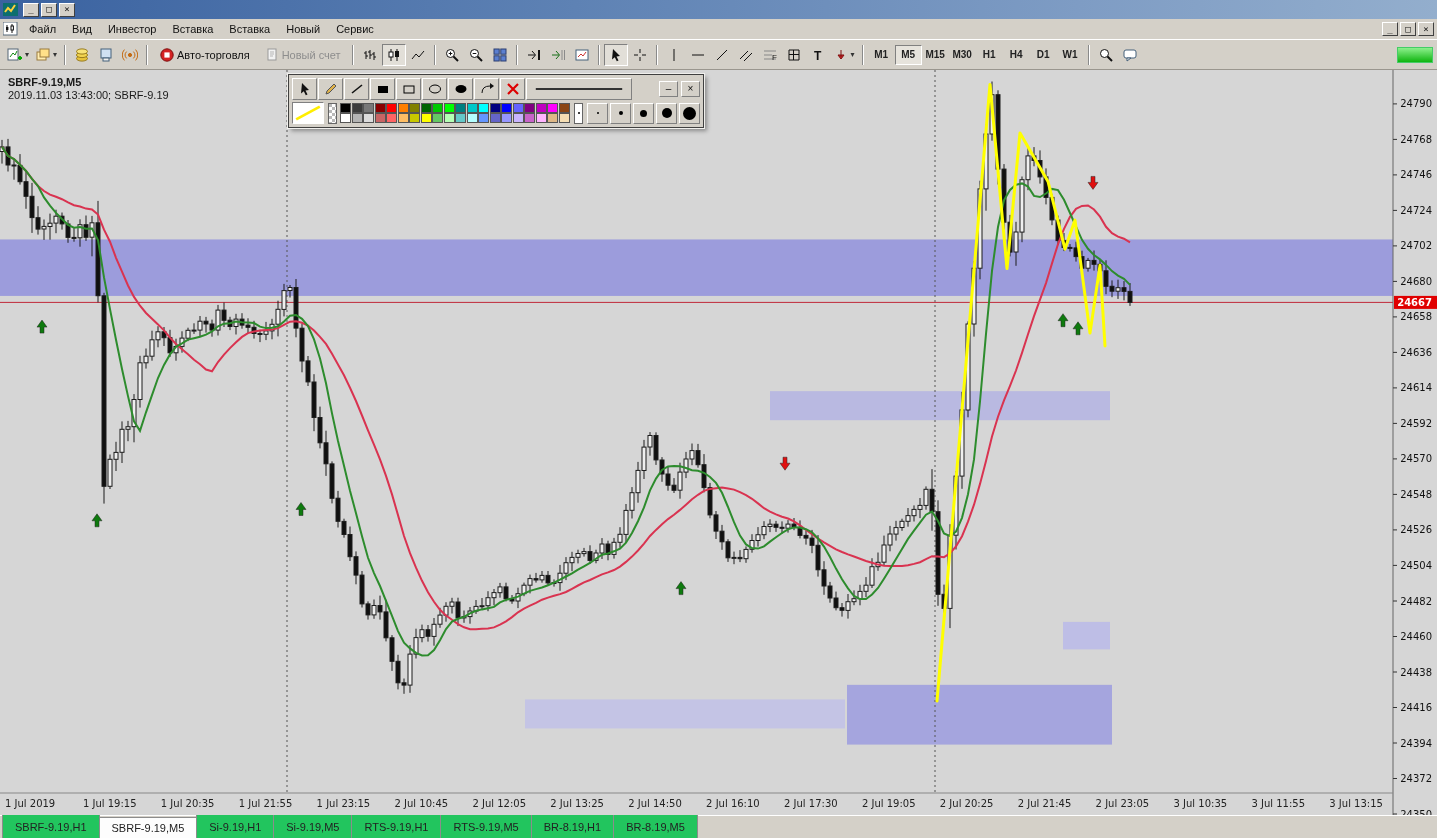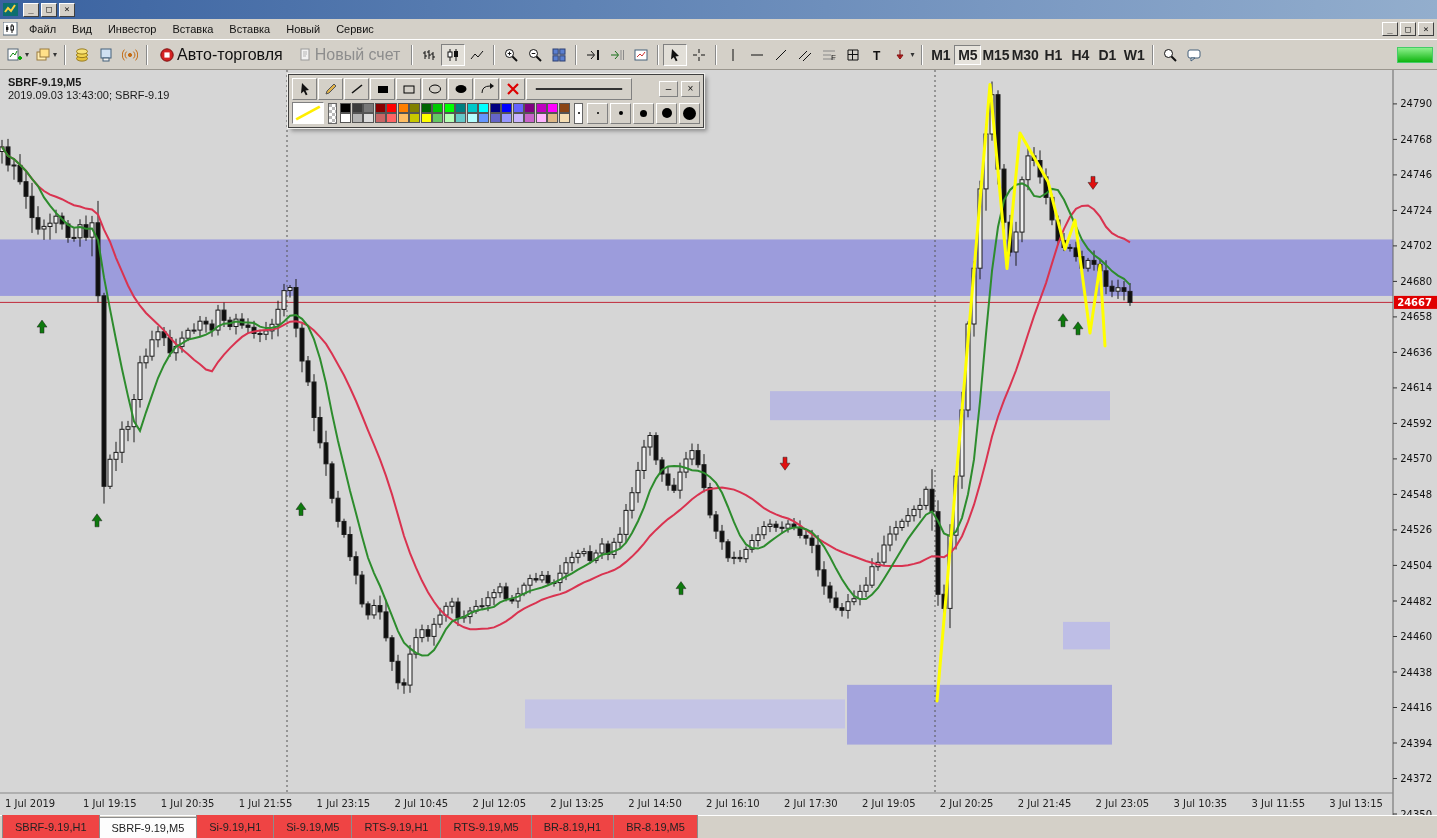--- a/index.html
+++ b/index.html
@@ -20,27 +20,27 @@
   .menubar{height:21px;display:flex;align-items:center;background:#d4d0c8;border-bottom:1px solid #fff;padding:0 3px}
   .mdi-icon{width:16px;height:14px;display:inline-flex;margin-right:2px}
   .menu-items{display:flex;flex:1}
   .menu-item{padding:10px 8px;cursor:default}
 
   
   .toolbar{height:30px;display:flex;align-items:center;background:#d4d0c8;border-bottom:1px solid #9a968e;padding:0 4px}
   .tbtn{height:22px;min-width:24px;display:inline-flex;align-items:center;justify-content:center;
     background:transparent;border:1px solid transparent;padding:1px 2px;gap:2px;color:#111}
   .tbtn.pressed{border-color:#808080 #fff #fff #808080;background:#e2dfd8}
-  .tbtn.labeled{padding:1px 6px;font-size:16px}
+  .tbtn.labeled{padding:1px 6px;font-size:11px}
   .tbtn.disabled{color:#8d8d8d}
   .dd{font-size:8px;color:#333}
   .sep{width:2px;height:20px;border-left:1px solid #8a8a8a;border-right:1px solid #fff;margin:0 4px}
   .ticon{width:16px;height:16px;display:block}
   .tf-wrap{display:flex}
-  .tf-btn{height:20px;min-width:27px;font-size:14px;font-weight:bold;color:#222;border:1px solid transparent;
+  .tf-btn{height:20px;min-width:27px;font-size:10px;font-weight:bold;color:#222;border:1px solid transparent;
     background:transparent;display:inline-flex;align-items:center;justify-content:center}
   .tf-btn.active{border-color:#808080 #fff #fff #808080;background:#e6e3dc}
   .conn{width:36px;height:16px;margin-left:6px;border:1px solid #4c6;background:linear-gradient(#8cf08c,#0fb40f)}
 
   
   .chart-area{position:relative;height:745px;background:#d6d6d6}
   #chart-svg{position:absolute;left:0;top:0}
   #chart-svg text{font-family:"DejaVu Sans",sans-serif}
   .chart-label{position:absolute;left:8px;top:6px;line-height:13px;color:#1a1a1a;pointer-events:none}
   .chart-label .sym{font-weight:bold}
@@ -63,21 +63,21 @@
   .swatch{width:11px;height:10px;border:1px solid #555;padding:0;display:block}
   .white-swatch{width:12px;height:21px;background:#fff;border:1px solid #666;margin-right:3px;
     display:inline-flex;align-items:center;justify-content:center}
   .white-swatch i{width:2px;height:2px;background:#000;border-radius:50%}
   .width-btn{width:21px;height:21px;display:inline-flex;align-items:center;justify-content:center;background:#d4d0c8;
     border:1px solid;border-color:#fff #808080 #808080 #fff;padding:0}
   .width-btn i{background:#000;border-radius:50%;display:block}
 
   
   .tabbar{height:23px;background:#d4d0c8;border-top:1px solid #fff;display:flex;align-items:flex-end;padding:2px 2px 0}
-  .tab{height:24px;padding:3px 12px 3px;border:1px solid #8c8c8c;border-bottom:none;background:#ef4444;
+  .tab{height:24px;padding:3px 12px 3px;border:1px solid #8c8c8c;border-bottom:none;background:#22c55e;
     display:flex;align-items:center;margin-right:-1px;color:#222}
   .tab.active{background:#fdfdfd;height:21px;font-weight:normal;z-index:2;position:relative}
 </style>
 </head>
 <body>
 
 <div class="window">
 
   <div class="titlebar">
     <span class="mdi-icon">
@@ -785,21 +785,21 @@
           <text x="1017.7" y="737" font-size="10" fill="#222">2 Jul 21:45</text>
           <text x="1095.6" y="737" font-size="10" fill="#222">2 Jul 23:05</text>
           <text x="1173.5" y="737" font-size="10" fill="#222">3 Jul 10:35</text>
           <text x="1251.4" y="737" font-size="10" fill="#222">3 Jul 11:55</text>
           <text x="1329.3" y="737" font-size="10" fill="#222">3 Jul 13:15</text>
         </g>
       </svg>
 
     <div class="chart-label">
       <div class="sym">SBRF-9.19,M5</div>
-      <div>2019.09.03 13:43:00; SBRF-9.19</div>
+      <div>2019.11.03 13:43:00; SBRF-9.19</div>
     </div>
 
     <div class="draw-panel">
       <div class="dp-row">
         <button class="dp-btn">
           <svg viewBox="0 0 16 16">
               <path d="M5 2l7 7-3.5.5 2 4-1.7.8-2-4L4 12.5z" fill="#111"></path>
             </svg>
         </button>
         <button class="dp-btn">

